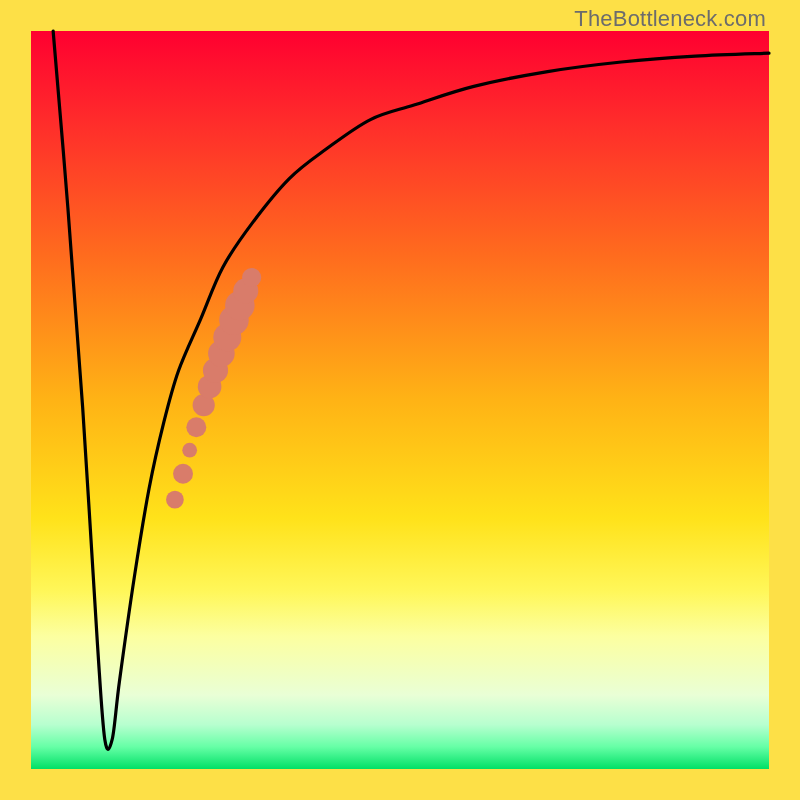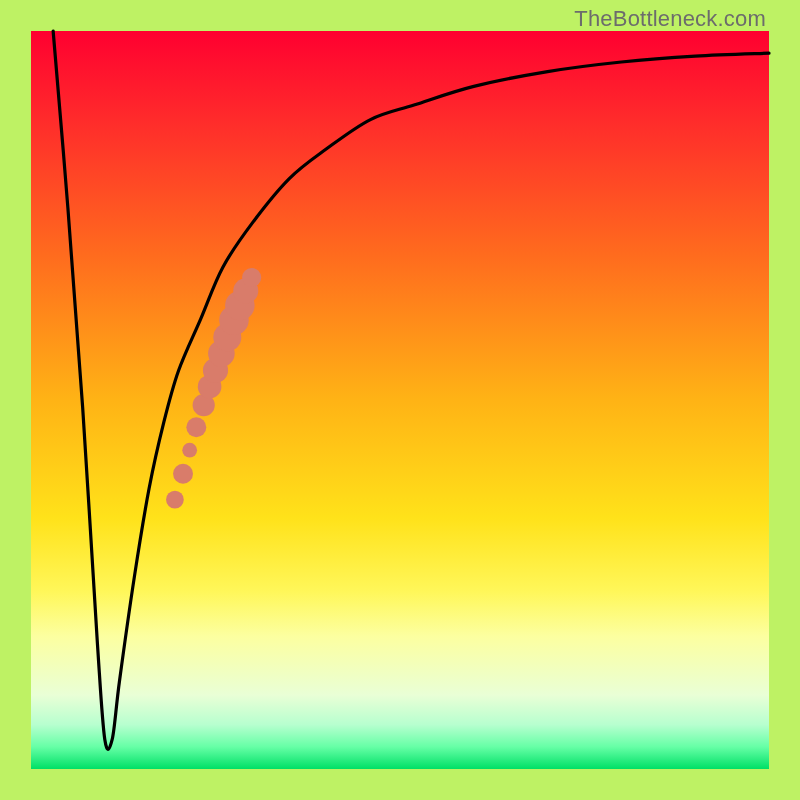--- a/index.html
+++ b/index.html
@@ -8,21 +8,21 @@
     width: 800px;
     height: 800px;
     overflow: hidden;
     background: #000;
     font-family: Arial, Helvetica, sans-serif;
   }
   .frame {
     position: relative;
     width: 800px;
     height: 800px;
-    background: #bef264;
+    background: #fde047;
   }
   .plot-area {
     position: absolute;
     left: 31px;
     top: 31px;
     width: 738px;
     height: 738px;
     background: linear-gradient(
       to bottom,
       #ff0030 0%,

